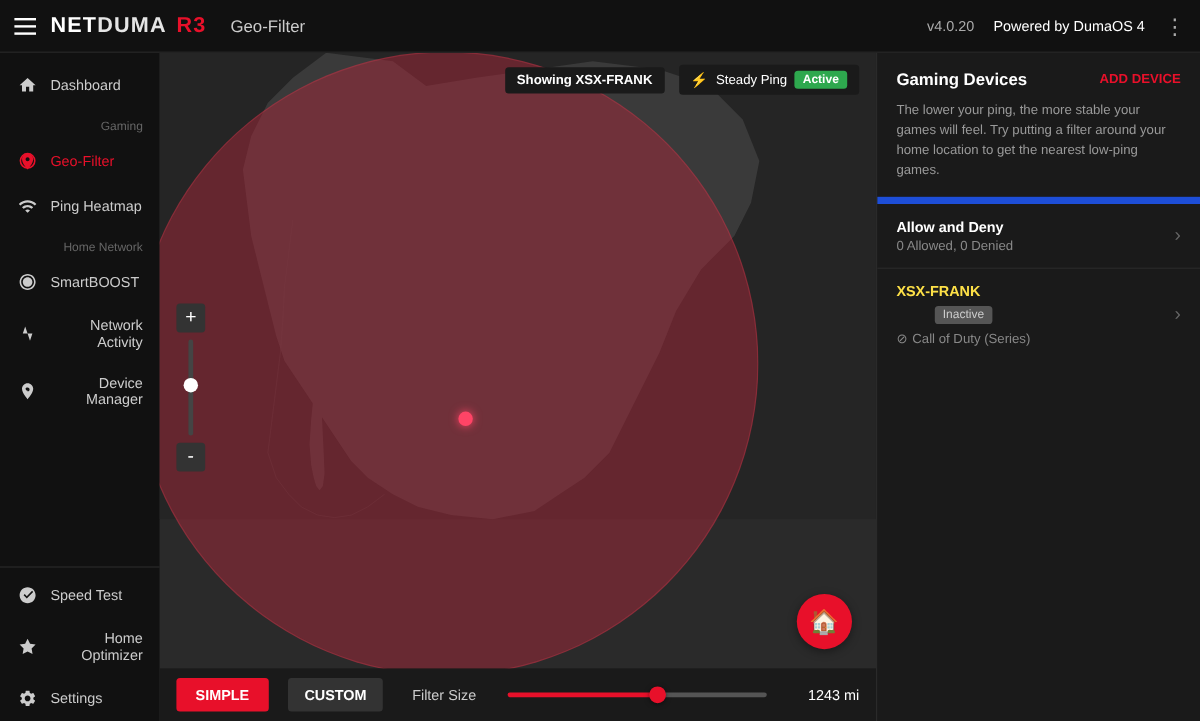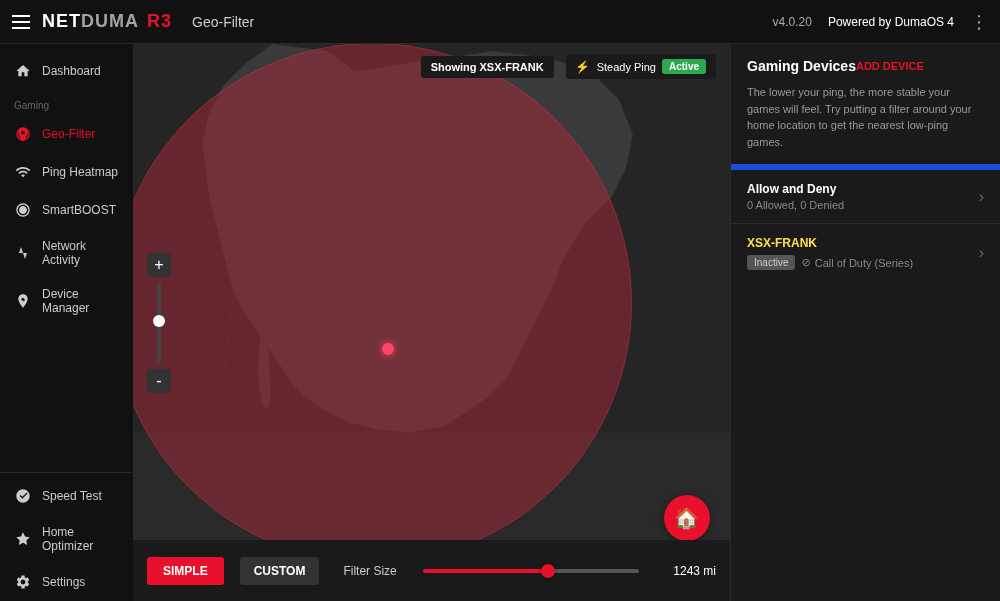--- a/index.html
+++ b/index.html
@@ -43,21 +43,21 @@
       background: #fff;
     }
     .logo {
       display: flex;
       align-items: center;
       font-weight: 900;
       font-size: 18px;
       letter-spacing: 1px;
     }
     .logo-net { color: #fff; }
-    .logo-duma { color: #a3a3a3; }
+    .logo-duma { color: #e5e5e5; }
     .logo-r3 { color: #e8102a; margin-left: 2px; }
     .topbar-title {
       color: #ccc;
       font-size: 14px;
       margin-left: 8px;
     }
     .topbar-right {
       display: flex;
       align-items: center;
       gap: 16px;
@@ -86,20 +86,21 @@
     }
 
     
     .sidebar {
       width: 133px;
       background: #111;
       display: flex;
       flex-direction: column;
       flex-shrink: 0;
       padding-top: 8px;
+      text-align: right;
     }
     .sidebar-item {
       display: flex;
       align-items: center;
       gap: 10px;
       padding: 10px 14px;
       cursor: pointer;
       font-size: 12px;
       color: #ccc;
       transition: background 0.2s;
@@ -247,21 +248,21 @@
       z-index: 10;
       box-shadow: 0 2px 8px rgba(0,0,0,0.4);
     }
 
     
     .map-bottombar {
       position: absolute;
       bottom: 0;
       left: 0;
       right: 0;
-      height: 61px;
+      height: 44px;
       background: #1a1a1a;
       display: flex;
       align-items: center;
       gap: 16px;
       padding: 0 14px;
       z-index: 10;
     }
     .simple-btn {
       background: #e8102a;
       color: #fff;
@@ -325,20 +326,21 @@
       background: #1a1a1a;
       border-left: 1px solid #2a2a2a;
       display: flex;
       flex-direction: column;
       flex-shrink: 0;
       overflow-y: auto;
     }
     .right-panel-header {
       display: flex;
       align-items: center;
+      justify-content: space-between;
       padding: 14px 16px 10px;
     }
     .right-panel-title {
       font-size: 14px;
       font-weight: bold;
       color: #fff;
     }
     .add-device-btn {
       color: #e8102a;
       font-size: 11px;
@@ -388,20 +390,21 @@
     .device-name {
       font-size: 12px;
       font-weight: bold;
       color: #fde047;
       margin-bottom: 5px;
     }
     .device-tags {
       display: flex;
       align-items: center;
       gap: 6px;
+      flex-direction: column;
     }
     .inactive-badge {
       background: #555;
       color: #ccc;
       font-size: 10px;
       padding: 2px 7px;
       border-radius: 3px;
     }
     .device-game {
       font-size: 11px;
@@ -490,20 +493,21 @@
 
     <div class="sidebar-item">
       <div class="sidebar-icon">
         <svg viewBox="0 0 24 24">
             <path d="M1 9l2 2c4.97-4.97 13.03-4.97 18 0l2-2C16.93 2.93 7.08 2.93 1 9zm8 8l3 3 3-3c-1.65-1.66-4.34-1.66-6 0zm-4-4l2 2c2.76-2.76 7.24-2.76 10 0l2-2C15.14 9.14 8.87 9.14 5 13z"></path>
           </svg>
       </div>
       <span class="sidebar-item-label">Ping Heatmap</span>
     </div>
 
+    <div class="sidebar-section-label">Home Network</div>
 
     <div class="sidebar-item">
       <div class="sidebar-icon">
         <svg viewBox="0 0 24 24">
             <path d="M12 2C6.48 2 2 6.48 2 12s4.48 10 10 10 10-4.48 10-10S17.52 2 12 2zm0 18c-4.41 0-8-3.59-8-8s3.59-8 8-8 8 3.59 8 8-3.59 8-8 8zm0-14c-3.31 0-6 2.69-6 6s2.69 6 6 6 6-2.69 6-6-2.69-6-6-6z"></path>
           </svg>
       </div>
       <span class="sidebar-item-label">SmartBOOST</span>
     </div>
 

